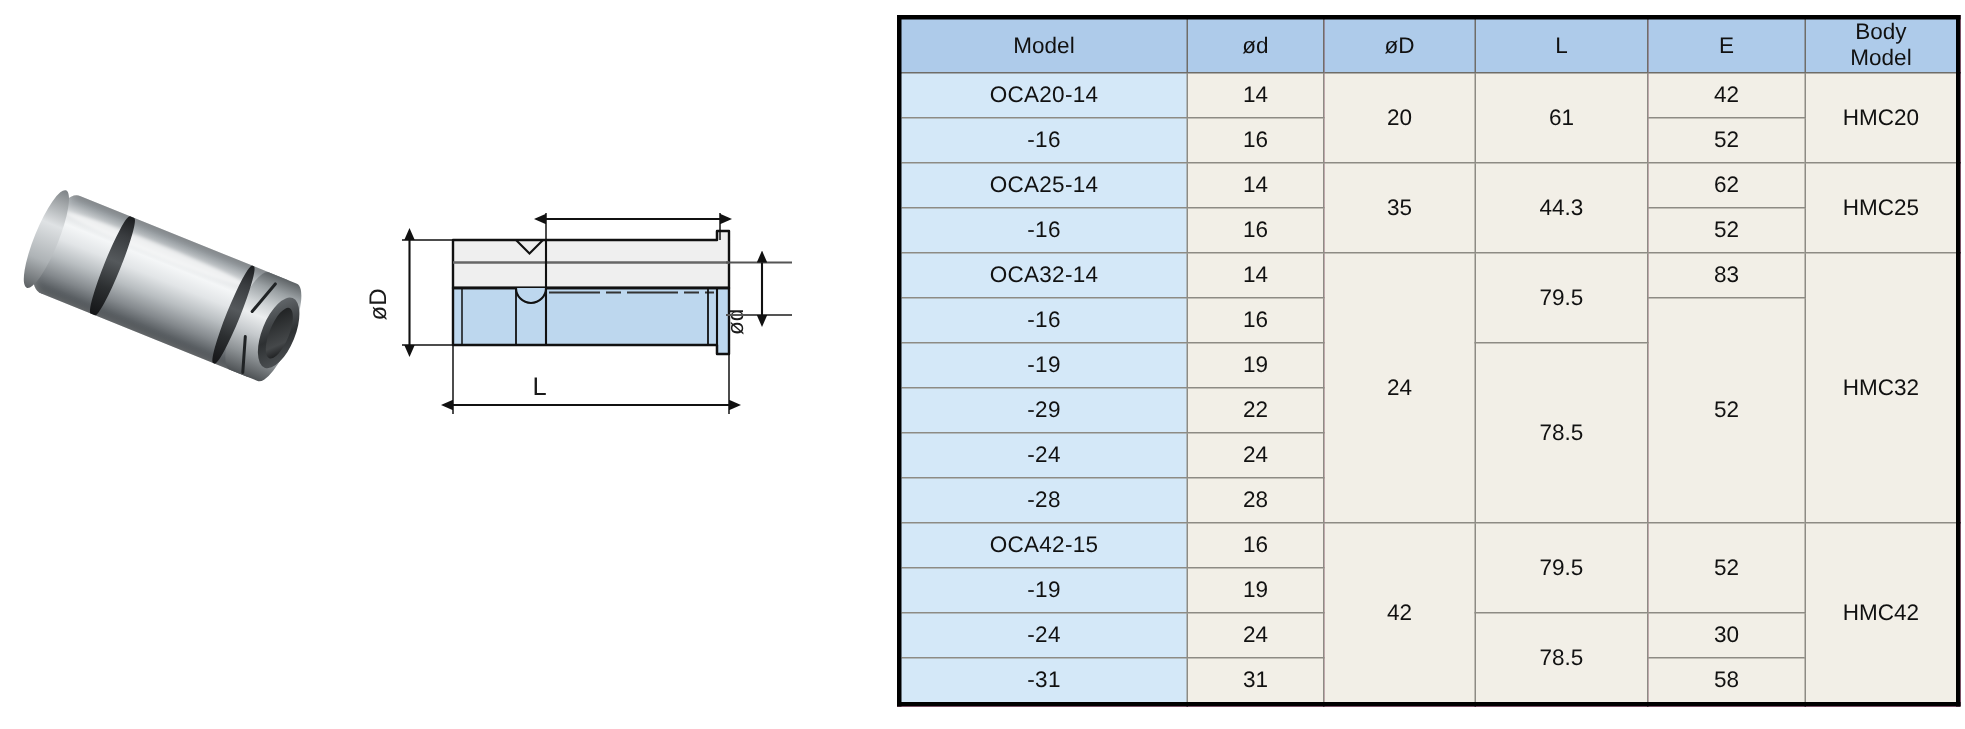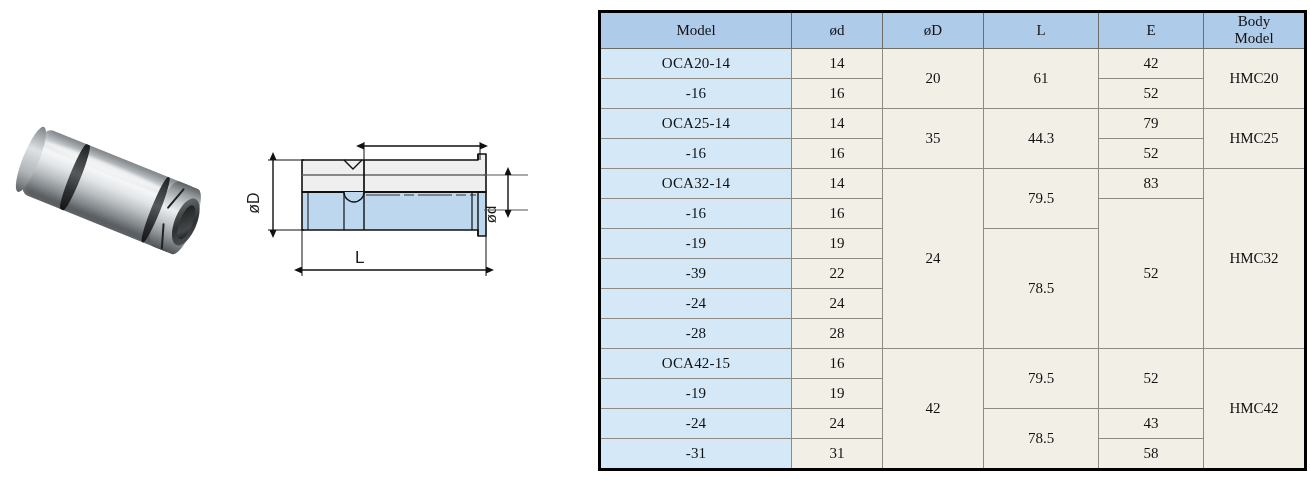--- a/index.html
+++ b/index.html
@@ -142,21 +142,20 @@
   #spec-table-wrap {
     position: absolute;
     left: 598px; top: 10px;
     width: 700px;
   }
   table#spec-table {
     border-collapse: collapse;
     table-layout: fixed;
     width: 698px;
     background: #ec4899;
-    font-family: Liberation Serif, serif;
   }
   #spec-table td, #spec-table th {
     border: 1px solid #8d8b84;
     text-align: center;
     vertical-align: middle;
     font-size: 15px;
     color: #111111;
     font-weight: normal;
     padding: 0;
     height: 29px;
@@ -320,21 +319,21 @@
         <tr>
           <td class="model-cell">-16</td>
           <td class="col-sep-left">16</td>
           <td class="col-sep-left" rowspan="1">52</td>
         </tr>
         <tr class="group-start">
           <td class="model-cell">OCA25-14</td>
           <td class="col-sep-left">14</td>
           <td class="col-sep-left" rowspan="2">35</td>
           <td class="col-sep-left" rowspan="2">44.3</td>
-          <td class="col-sep-left" rowspan="1">79</td>
+          <td class="col-sep-left" rowspan="1">62</td>
           <td class="col-sep-left" rowspan="2">HMC25</td>
         </tr>
         <tr>
           <td class="model-cell">-16</td>
           <td class="col-sep-left">16</td>
           <td class="col-sep-left" rowspan="1">52</td>
         </tr>
         <tr class="group-start">
           <td class="model-cell">OCA32-14</td>
           <td class="col-sep-left">14</td>
@@ -347,21 +346,21 @@
           <td class="model-cell">-16</td>
           <td class="col-sep-left">16</td>
           <td class="col-sep-left" rowspan="5">52</td>
         </tr>
         <tr>
           <td class="model-cell">-19</td>
           <td class="col-sep-left">19</td>
           <td class="col-sep-left" rowspan="4">78.5</td>
         </tr>
         <tr>
-          <td class="model-cell">-39</td>
+          <td class="model-cell">-29</td>
           <td class="col-sep-left">22</td>
         </tr>
         <tr>
           <td class="model-cell">-24</td>
           <td class="col-sep-left">24</td>
         </tr>
         <tr>
           <td class="model-cell">-28</td>
           <td class="col-sep-left">28</td>
         </tr>
@@ -374,21 +373,21 @@
           <td class="col-sep-left" rowspan="4">HMC42</td>
         </tr>
         <tr>
           <td class="model-cell">-19</td>
           <td class="col-sep-left">19</td>
         </tr>
         <tr>
           <td class="model-cell">-24</td>
           <td class="col-sep-left">24</td>
           <td class="col-sep-left" rowspan="2">78.5</td>
-          <td class="col-sep-left" rowspan="1">43</td>
+          <td class="col-sep-left" rowspan="1">30</td>
         </tr>
         <tr>
           <td class="model-cell">-31</td>
           <td class="col-sep-left">31</td>
           <td class="col-sep-left" rowspan="1">58</td>
         </tr>
       </tbody>
   </table>
 </div>
 

